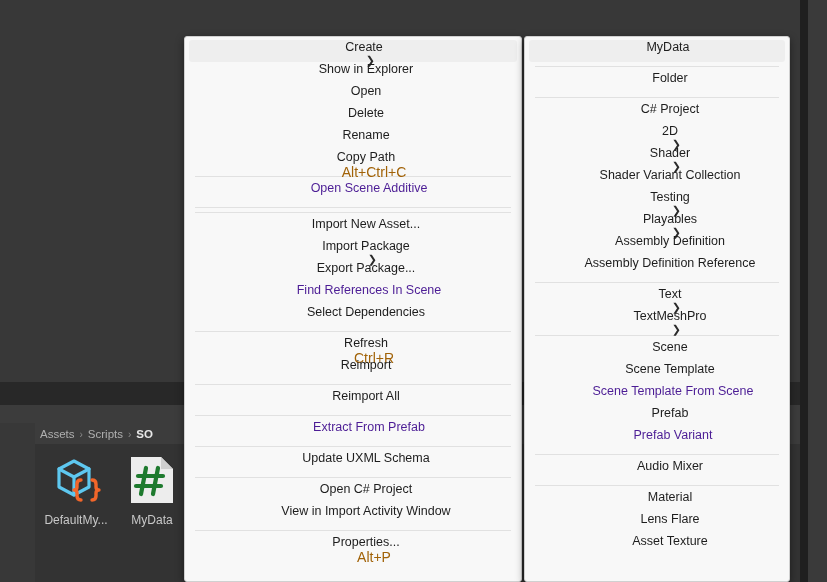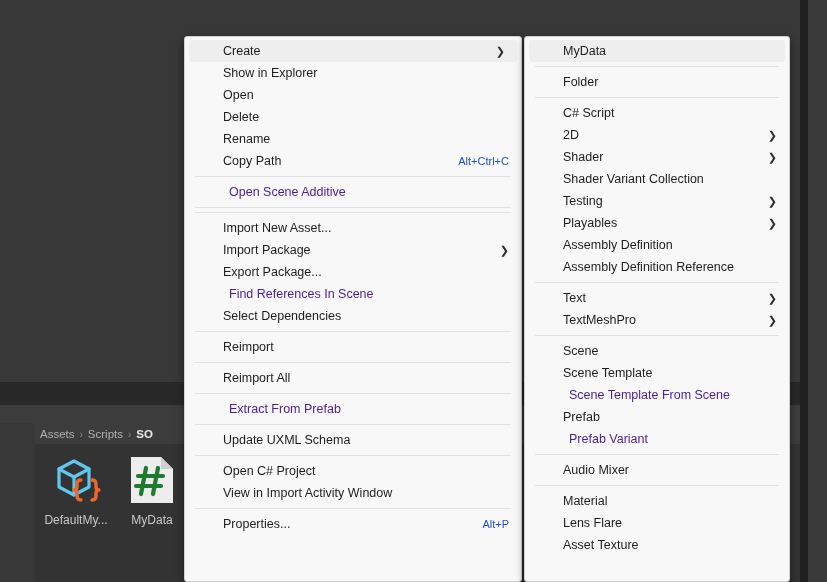--- a/index.html
+++ b/index.html
@@ -119,32 +119,33 @@
   .menu-item {
     position: relative;
     height: 22px;
     display: flex;
     align-items: center;
     padding: 0 12px 0 38px;
     font-size: 12.5px;
     color: #1d1d1d;
     box-sizing: border-box;
     white-space: nowrap;
+    flex-direction: column;
   }
   .menu-item.disabled { color: #4c1d95; padding-left: 44px; }
   .menu-item.highlight {
     background: #eeeeee;
     border-radius: 3px;
     margin: 0 4px;
     padding-left: 34px;
   }
   .menu-item .label { flex: 1 1 auto; }
   .menu-item .shortcut {
-    font-size: 11px;
-    color: #1d4ed8;
+    font-size: 14px;
+    color: #a16207;
     margin-left: 16px;
   }
   .menu-item .arrow {
     width: 10px;
     display: flex;
     align-items: center;
     justify-content: flex-end;
     font-size: 11px;
     color: #2b2b2b;
     margin-left: 12px;
@@ -248,20 +249,24 @@
       <span class="label">Export Package...</span>
     </div>
     <div class="menu-item disabled">
       <span class="label">Find References In Scene</span>
     </div>
     <div class="menu-item">
       <span class="label">Select Dependencies</span>
     </div>
     <div class="menu-sep"></div>
     <div class="menu-item">
+      <span class="label">Refresh</span>
+      <span class="shortcut">Ctrl+R</span>
+    </div>
+    <div class="menu-item">
       <span class="label">Reimport</span>
     </div>
     <div class="menu-sep"></div>
     <div class="menu-item">
       <span class="label">Reimport All</span>
     </div>
     <div class="menu-sep"></div>
     <div class="menu-item disabled">
       <span class="label">Extract From Prefab</span>
     </div>
@@ -286,21 +291,21 @@
 <div class="menu" id="menu-create">
     <div class="menu-item highlight">
       <span class="label">MyData</span>
     </div>
     <div class="menu-sep"></div>
     <div class="menu-item">
       <span class="label">Folder</span>
     </div>
     <div class="menu-sep"></div>
     <div class="menu-item">
-      <span class="label">C# Script</span>
+      <span class="label">C# Project</span>
     </div>
     <div class="menu-item">
       <span class="label">2D</span>
       <span class="arrow">❯</span>
     </div>
     <div class="menu-item">
       <span class="label">Shader</span>
       <span class="arrow">❯</span>
     </div>
     <div class="menu-item">

